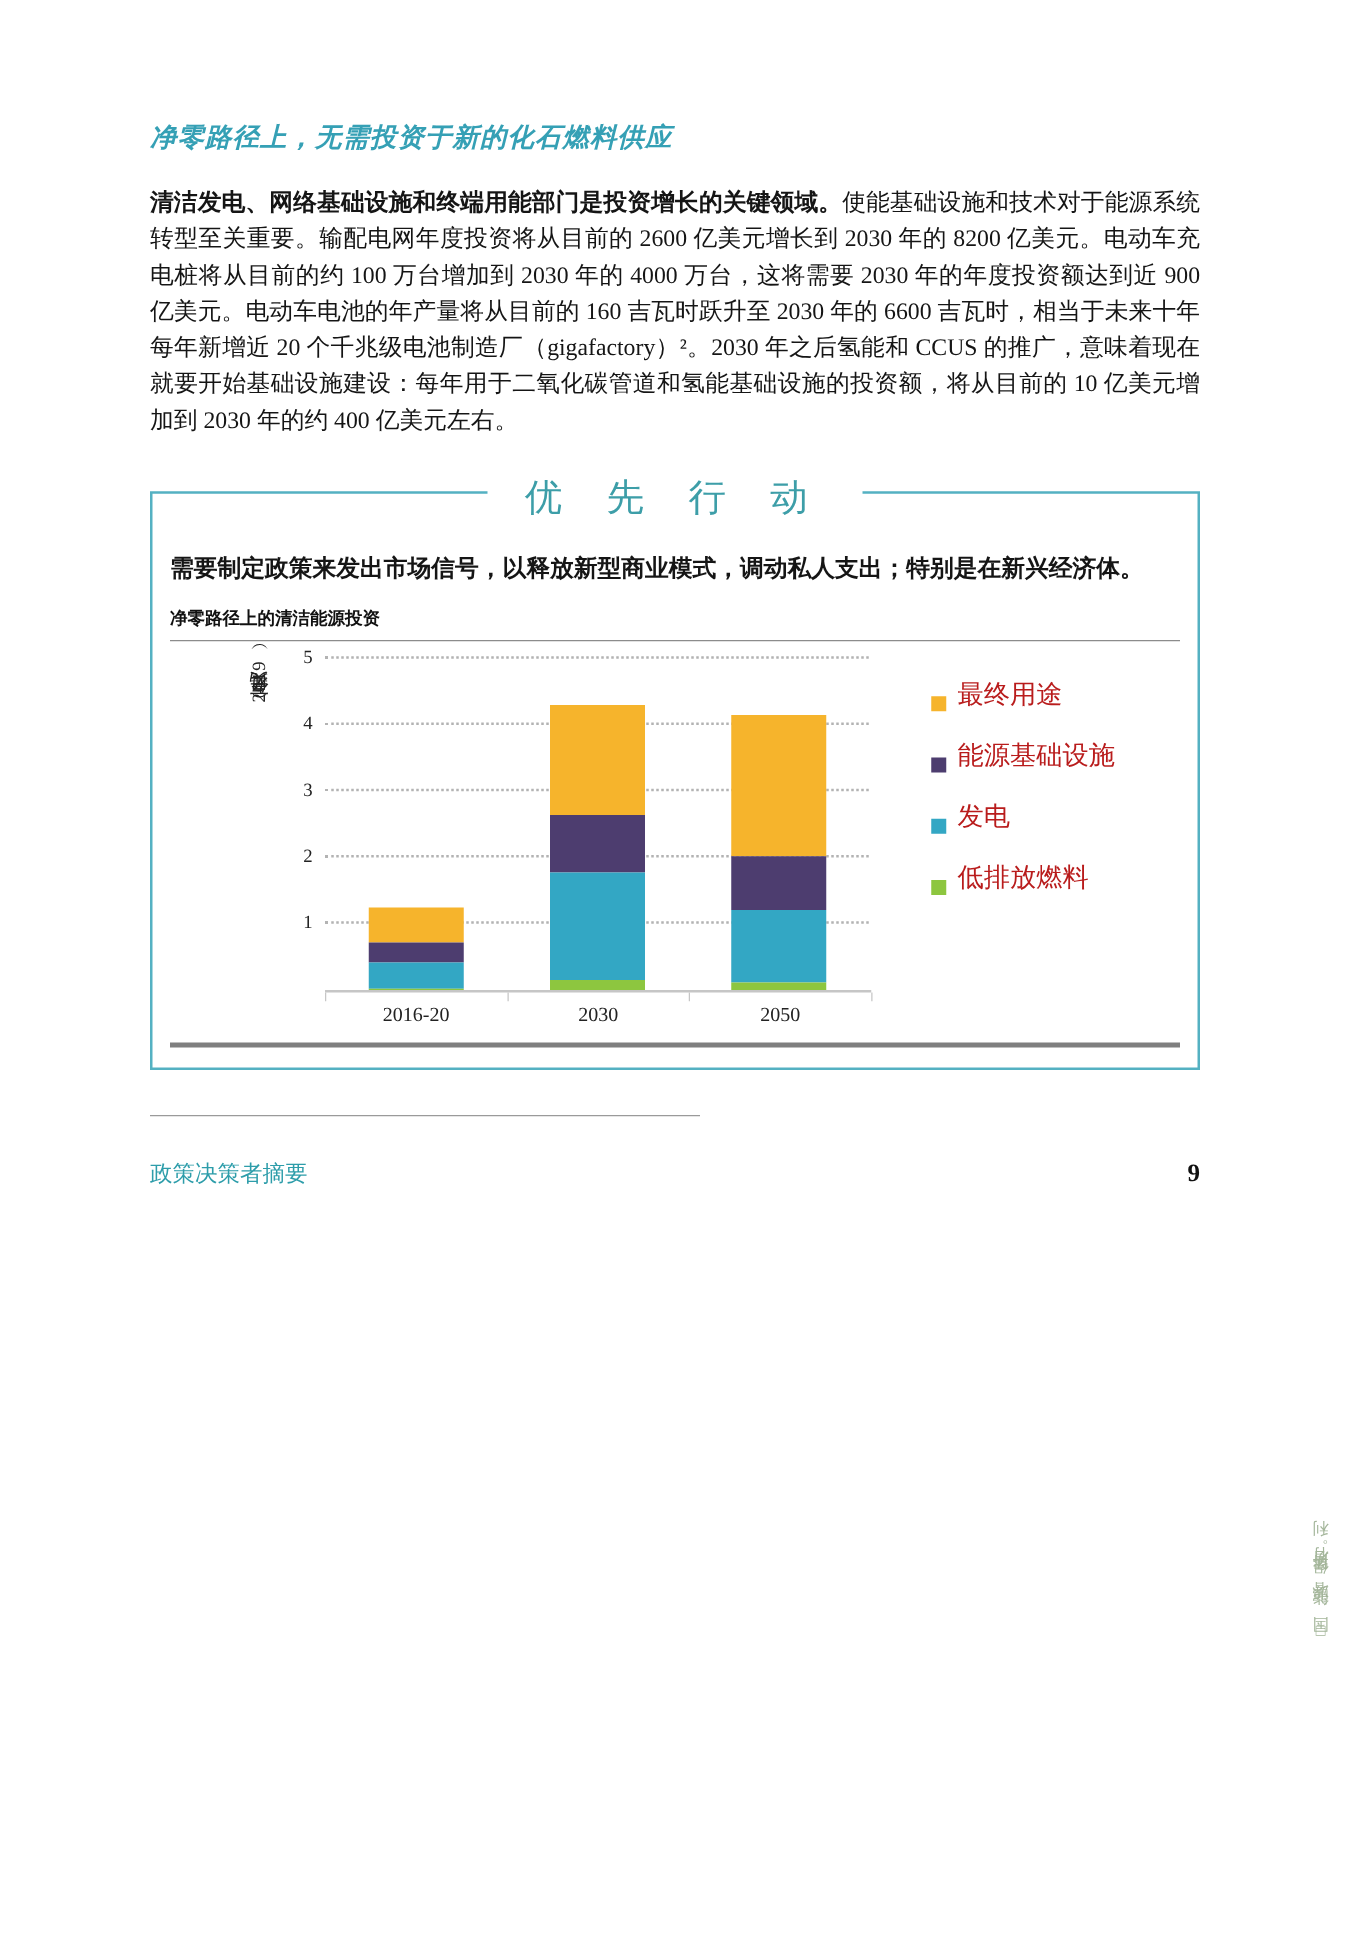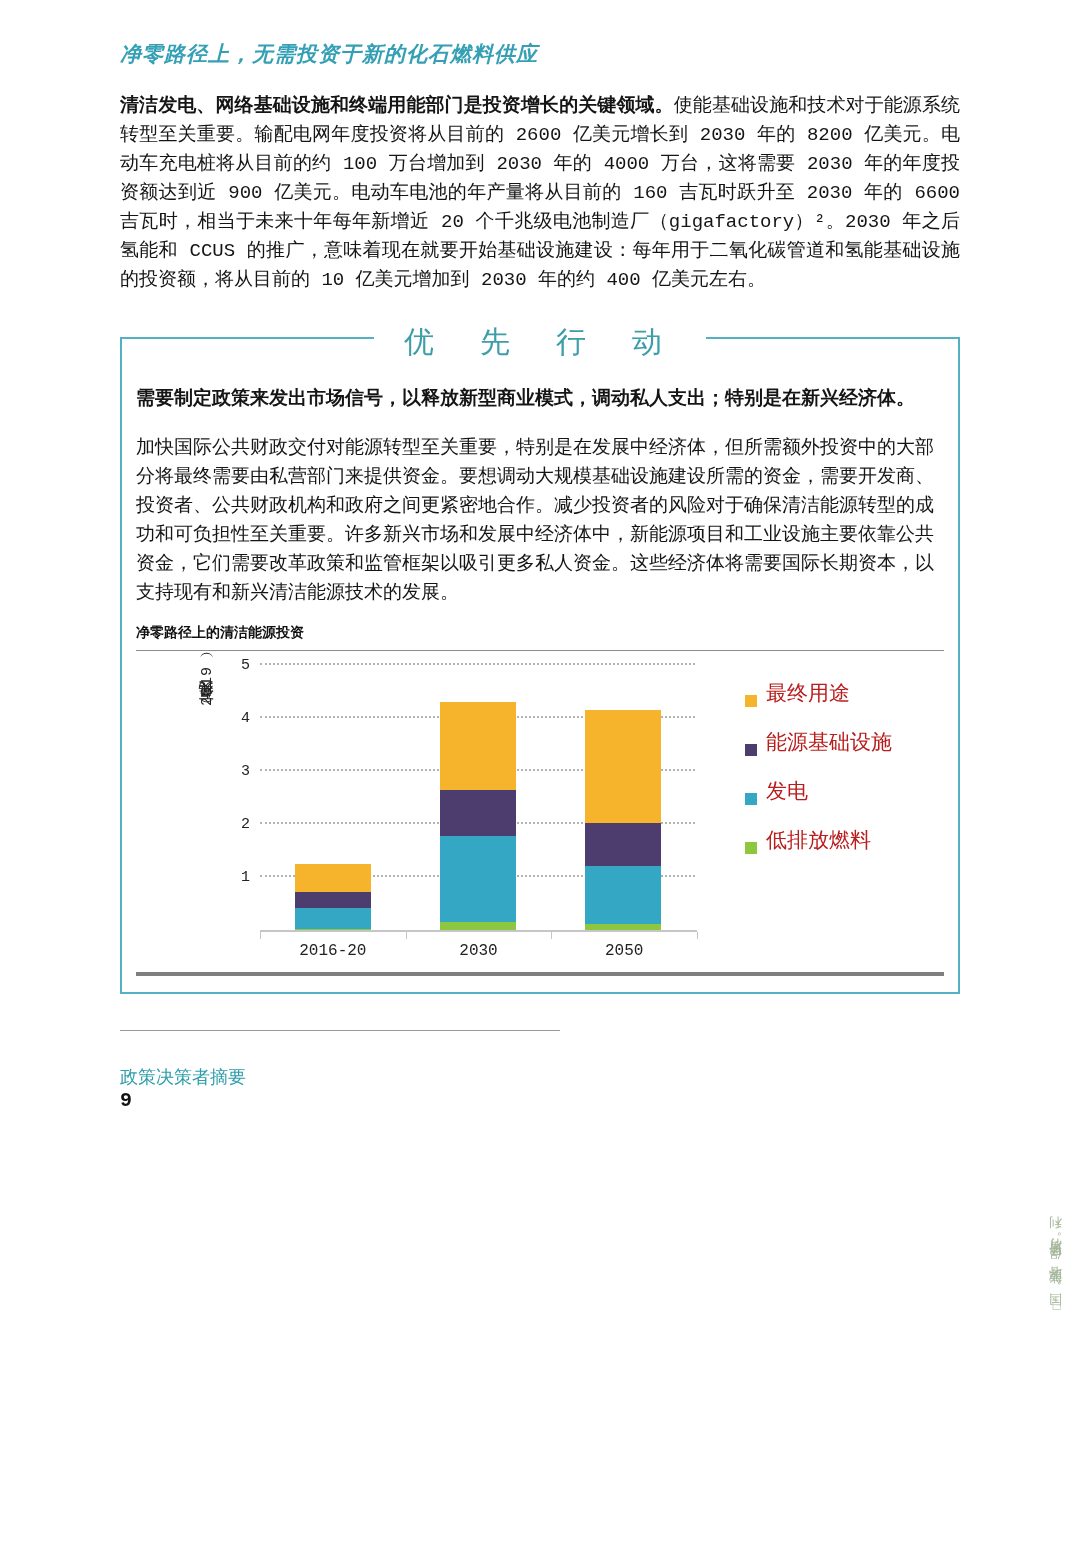--- a/index.html
+++ b/index.html
@@ -1,22 +1,22 @@
 <!DOCTYPE html>
 <html><head>
 <meta charset="utf-8">
 <style>
   html,body{margin:0;padding:0;background:#ffffff;}
   .page{
     position:relative;
     width:1080px;height:1364px;
     box-sizing:border-box;
-    padding:40px 120px 0 120px;
+    padding:96px 120px 0 120px;
     background:#ffffff;
-    font-family:Liberation Mono, monospace;
+    font-family:Liberation Serif, serif;
     color:#1a1a1a;
     overflow:hidden;
   }
   .doc-title{
     font-size:21px;font-weight:bold;font-style:italic;
     color:#35a0b5;margin:0 0 6px 0;letter-spacing:1px;
   }
   .para{
     font-size:19px;line-height:29px;text-align:justify;
     margin:24px 0 0 0;color:#151515;
@@ -72,21 +72,21 @@
   .x-axis{margin-left:124px;width:437px;border-top:2px solid #c6c6c6;position:relative;height:8px;}
   .notch{position:absolute;top:0;width:1px;height:7px;background:#c6c6c6;}
   .x-labels{margin-left:124px;width:437px;display:flex;font-size:16px;color:#222;}
   .x-cell{flex:1;text-align:center;padding-top:2px;}
   .legend{margin-left:50px;padding-top:14px;}
   .legend-item{display:flex;align-items:flex-end;margin-bottom:21px;font-size:21px;color:#b91c1c;}
   .swatch{width:12px;height:12px;display:inline-block;margin-right:9px;flex:0 0 12px;}
   
   .footnote-rule{width:440px;border-top:1px solid #9a9a9a;margin-top:36px;}
   .footnote{font-size:16px;color:#222;margin-top:10px;}
-  .footer{display:flex;justify-content:space-between;align-items:baseline;margin-top:34px;flex-direction:column;}
+  .footer{display:flex;justify-content:space-between;align-items:baseline;margin-top:34px;}
   .footer-left{color:#2d9daa;font-size:18px;}
   .footer-page{color:#111;font-size:20px;font-weight:bold;}
   .side-watermark{
     position:absolute;right:14px;bottom:48px;
     writing-mode:vertical-rl;transform:rotate(180deg);
     font-size:13px;color:#94a989;letter-spacing:3px;opacity:.85;
   }
 </style>
 </head>
 <body>
@@ -97,21 +97,20 @@
 
 
   <p class="para"><span class="lead">清洁发电、网络基础设施和终端用能部门是投资增长的关键领域。</span><span>使能基础设施和技术对于能源系统转型至关重要。输配电网年度投资将从目前的 2600 亿美元增长到 2030 年的 8200 亿美元。电动车充电桩将从目前的约 100 万台增加到 2030 年的 4000 万台，这将需要 2030 年的年度投资额达到近 900 亿美元。电动车电池的年产量将从目前的 160 吉瓦时跃升至 2030 年的 6600 吉瓦时，相当于未来十年每年新增近 20 个千兆级电池制造厂（gigafactory）²。2030 年之后氢能和 CCUS 的推广，意味着现在就要开始基础设施建设：每年用于二氧化碳管道和氢能基础设施的投资额，将从目前的 10 亿美元增加到 2030 年的约 400 亿美元左右。</span></p>
 
   <div class="priority-box">
     <div class="box-title"><span>优 先 行 动</span></div>
 
 
     <p class="box-para bold">需要制定政策来发出市场信号，以释放新型商业模式，调动私人支出；特别是在新兴经济体。</p>
 
-    <p class="box-para">加快国际公共财政交付对能源转型至关重要，特别是在发展中经济体，但所需额外投资中的大部分将最终需要由私营部门来提供资金。要想调动大规模基础设施建设所需的资金，需要开发商、投资者、公共财政机构和政府之间更紧密地合作。减少投资者的风险对于确保清洁能源转型的成功和可负担性至关重要。许多新兴市场和发展中经济体中，新能源项目和工业设施主要依靠公共资金，它们需要改革政策和监管框架以吸引更多私人资金。这些经济体将需要国际长期资本，以支持现有和新兴清洁能源技术的发展。</p>
 
     <div class="chart-title">净零路径上的清洁能源投资</div>
 
     <div class="chart-figure">
       <div class="chart-row">
         <div class="ylabel-col">
             <span>万亿美元（2019）</span>
           </div>
         <div class="yticks-col">
             <div class="ytick" style="bottom: 20%;">1</div>

